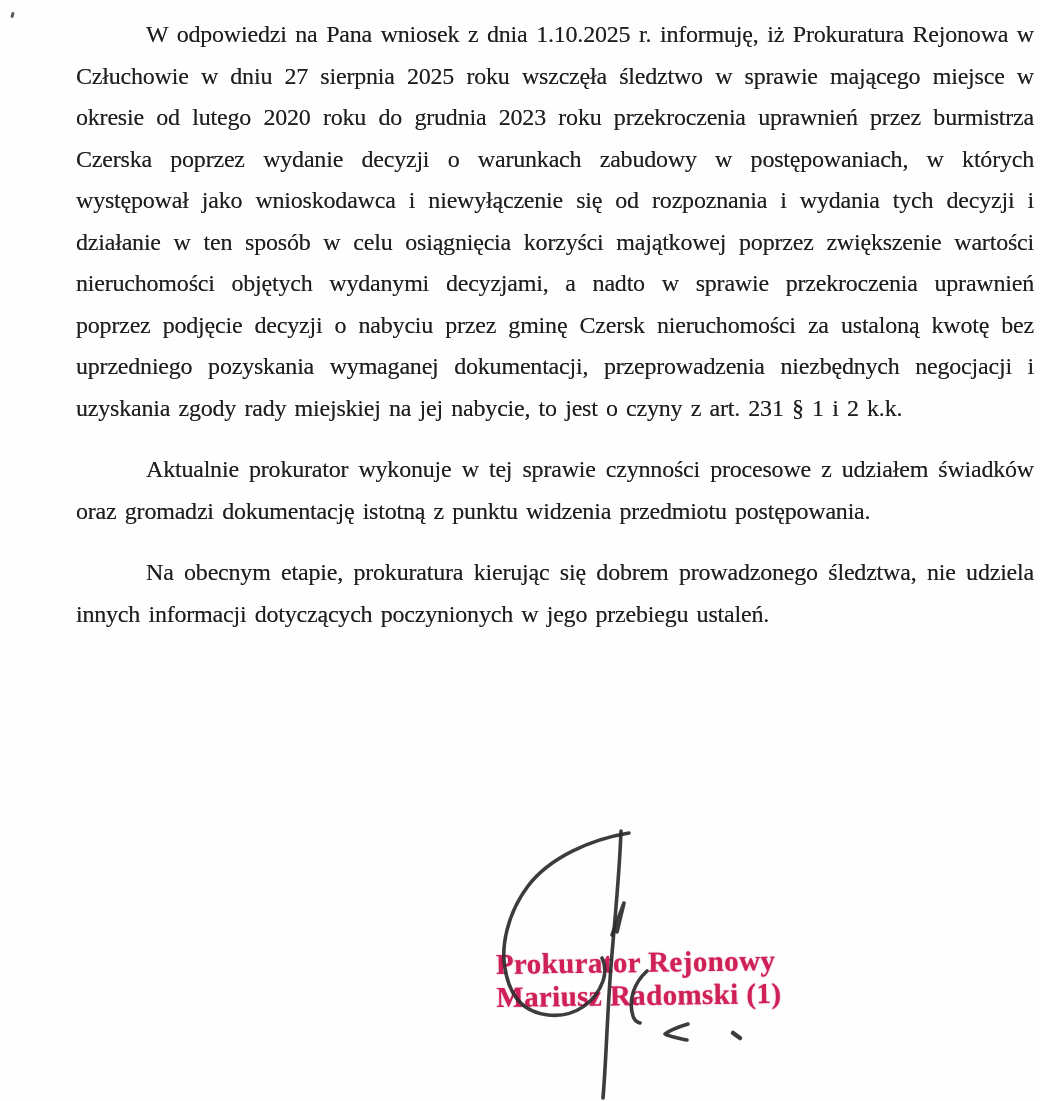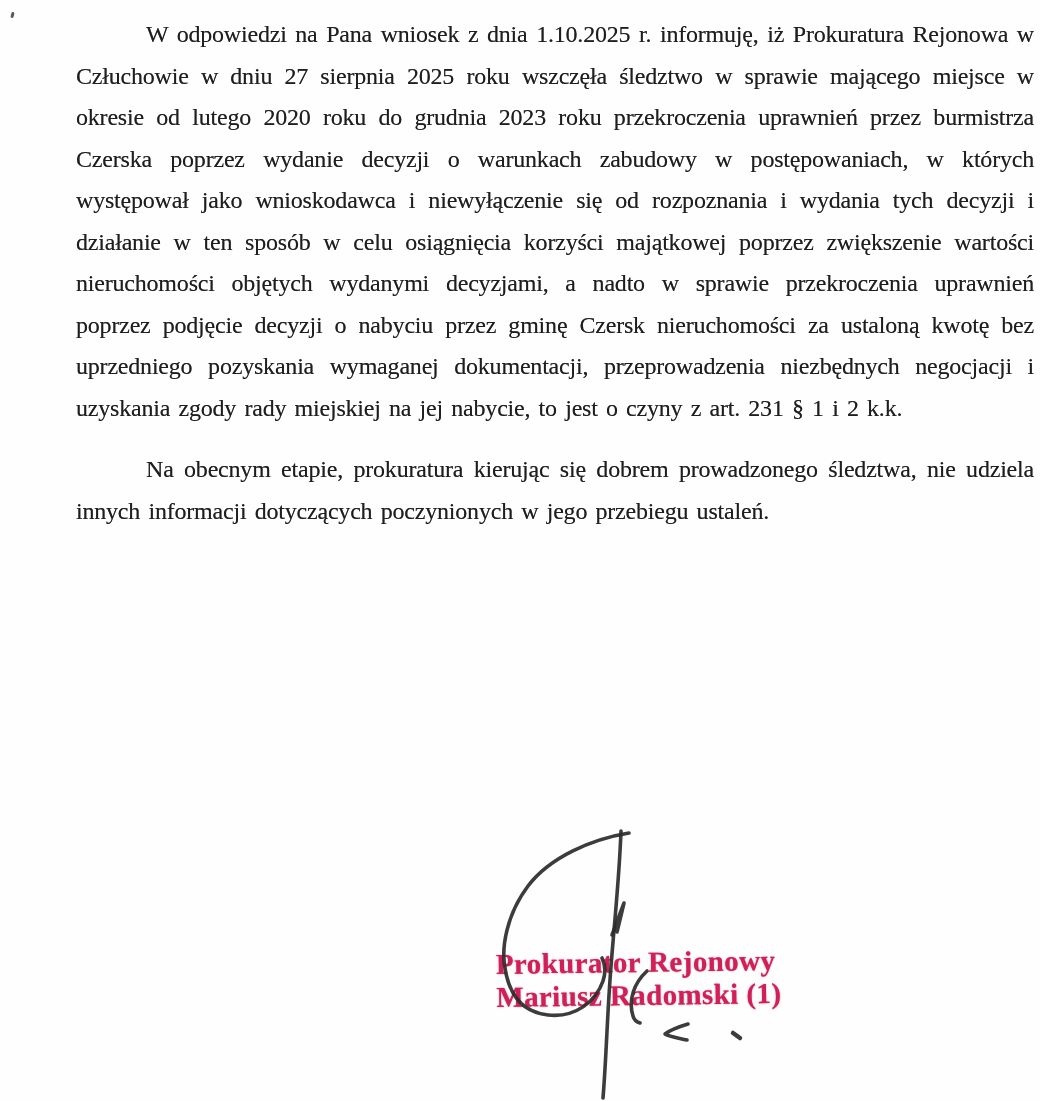--- a/index.html
+++ b/index.html
@@ -68,20 +68,21 @@
 </style>
 </head>
 <body>
 
 <div class="page">
 
   <span class="speck"></span>
 
   <div class="body-text">
     <p class="para">W odpowiedzi na Pana wniosek z dnia 1.10.2025 r. informuję, iż Prokuratura Rejonowa w Człuchowie w dniu 27 sierpnia 2025 roku wszczęła śledztwo w sprawie mającego miejsce w okresie od lutego 2020 roku do grudnia 2023 roku przekroczenia uprawnień przez burmistrza Czerska poprzez wydanie decyzji o warunkach zabudowy w postępowaniach, w których występował jako wnioskodawca i niewyłączenie się od rozpoznania i wydania tych decyzji i działanie w ten sposób w celu osiągnięcia korzyści majątkowej poprzez zwiększenie wartości nieruchomości objętych wydanymi decyzjami, a nadto w sprawie przekroczenia uprawnień  poprzez podjęcie decyzji o nabyciu przez gminę Czersk nieruchomości za ustaloną kwotę bez uprzedniego pozyskania wymaganej dokumentacji,  przeprowadzenia niezbędnych negocjacji i uzyskania zgody rady miejskiej na jej nabycie, to jest o czyny z art. 231 § 1 i 2 k.k.</p>
+    <p class="para">Aktualnie prokurator wykonuje w tej sprawie czynności procesowe z udziałem świadków oraz gromadzi dokumentację istotną  z punktu widzenia przedmiotu postępowania.</p>
     <p class="para">Na obecnym etapie, prokuratura kierując się dobrem prowadzonego śledztwa, nie udziela innych informacji dotyczących poczynionych w jego przebiegu ustaleń.</p>
   </div>
 
   <div class="stamp">
     <div>Prokurator Rejonowy</div>
     <div>Mariusz Radomski (1)</div>
   </div>
 
   <svg class="signature" viewBox="0 0 1040 1101" xmlns="http://www.w3.org/2000/svg">
 

